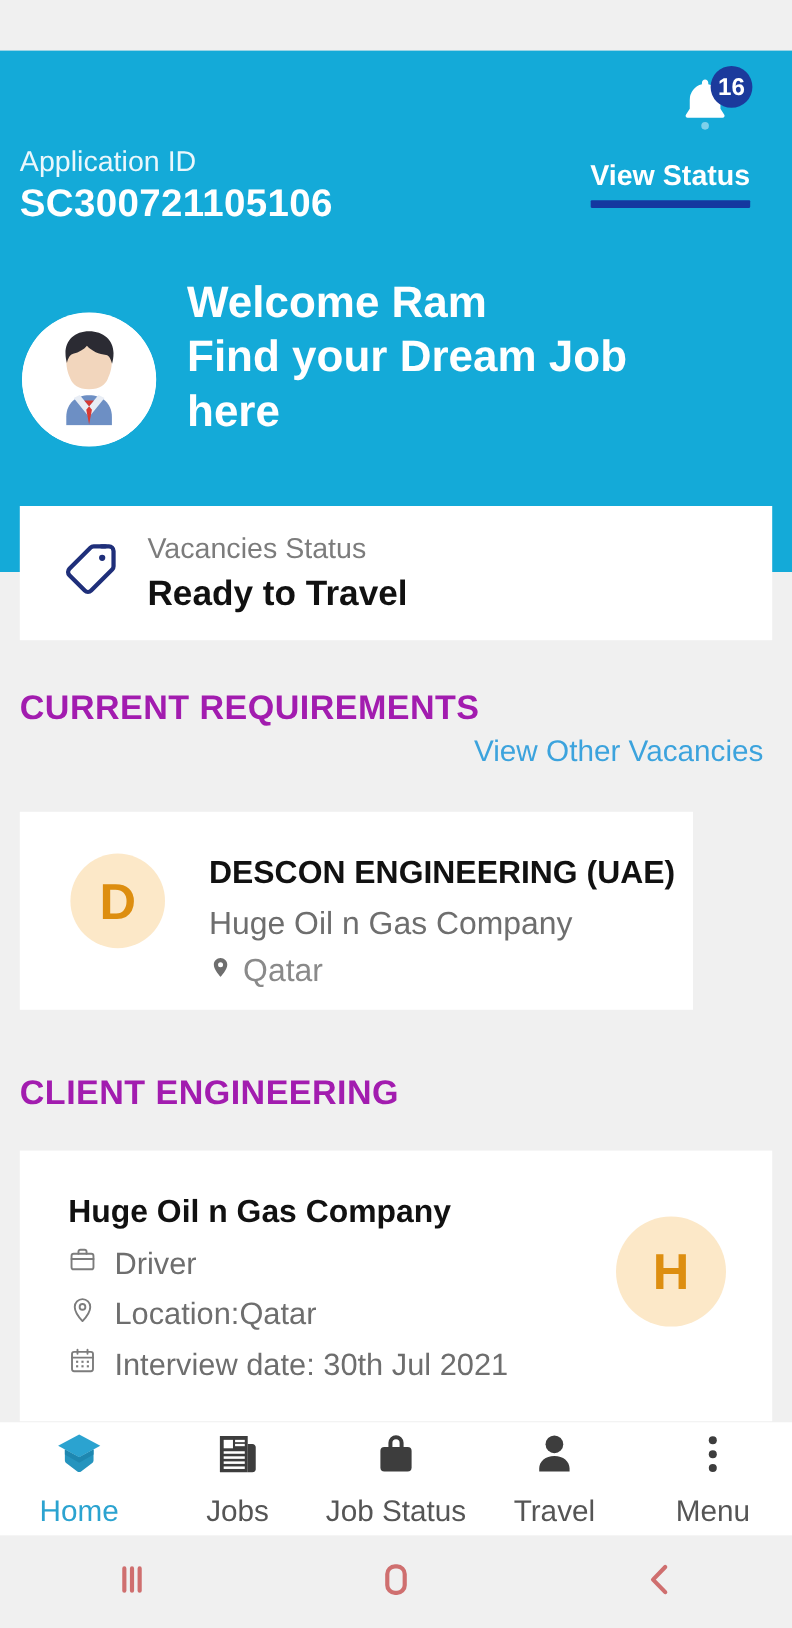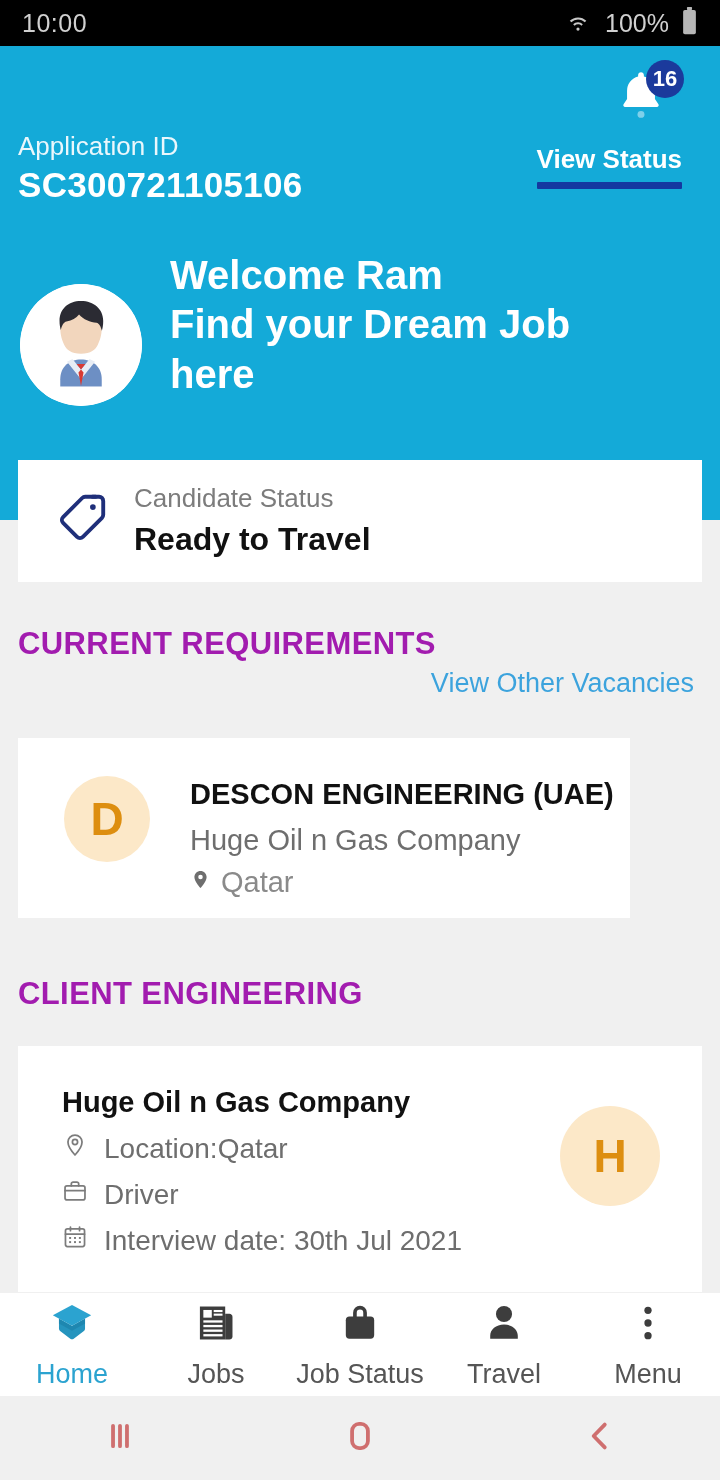--- a/index.html
+++ b/index.html
@@ -122,39 +122,20 @@
     position:absolute; bottom:0; left:0; width:720px; height:84px;
     background:#f0f0f0; display:flex; align-items:center;
   }
   .androidnav .navbtn { flex:1; display:flex; align-items:center; justify-content:center; }
 </style>
 </head>
 <body>
 
 <div class="phone">
 
-  <div class="statusbar">
-    <span class="clock">10:00</span>
-    <span class="right">
-      <span>
-        <svg width="30" height="24" viewBox="0 0 24 24" fill="#c8c8c8">
-          <path d="M12 18.5a1.6 1.6 0 1 0 0 3.2 1.6 1.6 0 0 0 0-3.2z"></path>
-          <path d="M12 13.2c-1.9 0-3.6.75-4.85 1.97l1.5 1.5A4.78 4.78 0 0 1 12 15.3c1.3 0 2.5.5 3.35 1.37l1.5-1.5A6.85 6.85 0 0 0 12 13.2z"></path>
-          <path d="M12 8.4c-3.2 0-6.1 1.3-8.2 3.4l1.5 1.5A9.55 9.55 0 0 1 12 10.5c2.65 0 5.05 1.07 6.8 2.8l1.5-1.5A11.65 11.65 0 0 0 12 8.4z"></path>
-        </svg>
-      </span>
-      <span class="batt-pct">100%</span>
-      <span>
-        <svg width="17" height="28" viewBox="0 0 12 22" fill="#b6b6b6">
-          <rect x="4" y="0" width="4" height="2.3" rx="0.6"></rect>
-          <rect x="1" y="2.3" width="10" height="19.2" rx="1.4"></rect>
-        </svg>
-      </span>
-    </span>
-  </div>
 
   <div class="header">
 
     <div class="bell-wrap">
       <span>
         <svg width="62" height="62" viewBox="0 0 24 24" fill="#ffffff">
           <path d="M12 3.2c-.62 0-1.12.5-1.12 1.12v.52A5.6 5.6 0 0 0 6.6 10.4v3.1l-1.35 2.1c-.3.47.04 1.08.6 1.08h12.3c.56 0 .9-.61.6-1.08l-1.35-2.1v-3.1a5.6 5.6 0 0 0-4.28-5.56v-.52c0-.62-.5-1.12-1.12-1.12z"></path>
           <ellipse cx="12" cy="19.5" rx="1.35" ry="1.35" fill="#7fd0ea"></ellipse>
         </svg>
       </span>
@@ -194,21 +175,21 @@
 
   <div class="status-card">
     <span class="tag-icon">
       <svg width="62" height="62" viewBox="0 0 24 24" fill="none" stroke="#1f2f7a" stroke-width="1.5" stroke-linecap="round" stroke-linejoin="round">
         <path d="M13.6 3.4H19a1.6 1.6 0 0 1 1.6 1.6v5.4a1.6 1.6 0 0 1-.47 1.13l-7.4 7.4a1.6 1.6 0 0 1-2.26 0l-5.4-5.4a1.6 1.6 0 0 1 0-2.26l7.4-7.4a1.6 1.6 0 0 1 1.13-.47z"></path>
         <circle cx="16.6" cy="7.4" r="1.1" fill="#1f2f7a" stroke="none"></circle>
         <path d="M16.4 3.4h1.3"></path>
       </svg>
     </span>
     <span>
-      <span class="cs-label" style="display:block">Candidate Status</span>
+      <span class="cs-label" style="display:block">Vacancies Status</span>
       <span class="cs-value" style="display:block">Ready to Travel</span>
     </span>
   </div>
 
   <div class="section-title" style="top:626px;">CURRENT REQUIREMENTS</div>
   <div class="link-right" style="top:668px;">View Other Vacancies</div>
 
   <div class="req-card">
     <span class="circle-av">D</span>
     <span>
@@ -226,36 +207,36 @@
   </div>
 
   <div class="section-title" style="top:976px;">CLIENT ENGINEERING</div>
 
   <div class="int-card">
     <div class="int-title">Huge Oil n Gas Company</div>
 
     <div class="int-line">
       <span>
         <svg width="26" height="26" viewBox="0 0 24 24" fill="none" stroke="#7c7c7c" stroke-width="1.6" stroke-linecap="round" stroke-linejoin="round">
-          <path d="M12 2.8c-3.6 0-6.5 2.9-6.5 6.5 0 4.9 6.5 11.9 6.5 11.9s6.5-7 6.5-11.9c0-3.6-2.9-6.5-6.5-6.5z"></path>
-          <circle cx="12" cy="9.3" r="2.4"></circle>
-        </svg>
-      </span>
-      <span>Location:Qatar</span>
-    </div>
-
-    <div class="int-line">
-      <span>
-        <svg width="26" height="26" viewBox="0 0 24 24" fill="none" stroke="#7c7c7c" stroke-width="1.6" stroke-linecap="round" stroke-linejoin="round">
           <rect x="2.8" y="7.2" width="18.4" height="13" rx="1.8"></rect>
           <path d="M8.6 7.2V5.4a1.6 1.6 0 0 1 1.6-1.6h3.6a1.6 1.6 0 0 1 1.6 1.6v1.8"></path>
           <path d="M2.8 11.6h18.4"></path>
         </svg>
       </span>
       <span>Driver</span>
+    </div>
+
+    <div class="int-line">
+      <span>
+        <svg width="26" height="26" viewBox="0 0 24 24" fill="none" stroke="#7c7c7c" stroke-width="1.6" stroke-linecap="round" stroke-linejoin="round">
+          <path d="M12 2.8c-3.6 0-6.5 2.9-6.5 6.5 0 4.9 6.5 11.9 6.5 11.9s6.5-7 6.5-11.9c0-3.6-2.9-6.5-6.5-6.5z"></path>
+          <circle cx="12" cy="9.3" r="2.4"></circle>
+        </svg>
+      </span>
+      <span>Location:Qatar</span>
     </div>
 
     <div class="int-line">
       <span>
         <svg width="26" height="26" viewBox="0 0 24 24" fill="none" stroke="#7c7c7c" stroke-width="1.6" stroke-linecap="round" stroke-linejoin="round">
           <rect x="3.2" y="4.6" width="17.6" height="16.2" rx="1.8"></rect>
           <path d="M3.2 9.4h17.6"></path>
           <path d="M7.8 2.8v3.4M16.2 2.8v3.4"></path>
           <rect x="6.6" y="12" width="1.8" height="1.8" fill="#7c7c7c" stroke="none"></rect>
           <rect x="11.1" y="12" width="1.8" height="1.8" fill="#7c7c7c" stroke="none"></rect>

